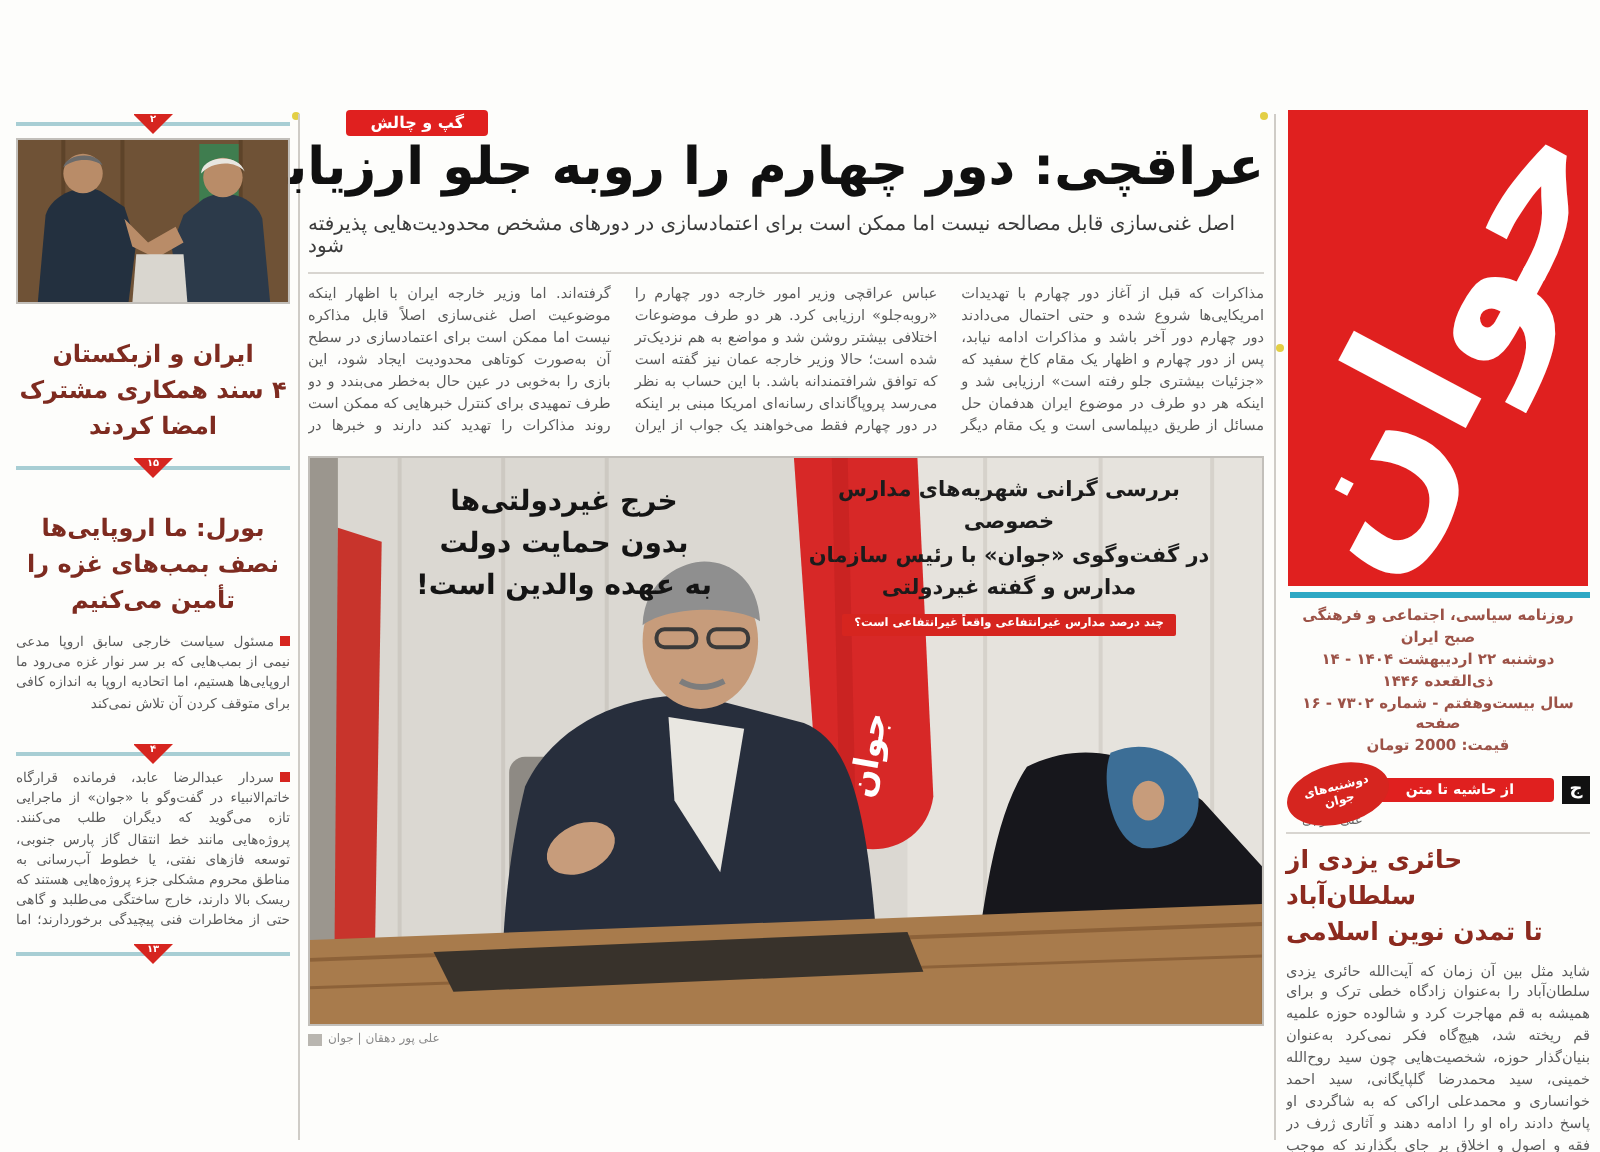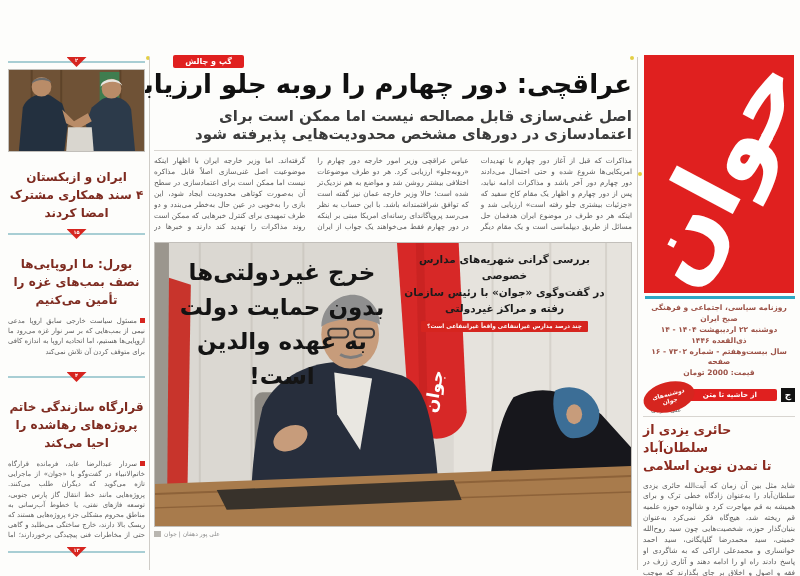--- a/index.html
+++ b/index.html
@@ -29,28 +29,28 @@
   .rc-rule { height:1px; background:#d8d5d0; margin:2px 0 4px; }
   .rc-headline { text-align:left; font-weight:bold; color:#8c2a1f; font-size:12.5px; line-height:1.45; margin:4px 0 5px; }
   .rc-body { font-size:7.3px; color:#5b5b5b; text-align:justify; line-height:1.5; overflow:hidden; }
 
   
   .center { position:absolute; right:168px; top:52px; width:478px; }
   .kicker { position:absolute; top:3px; right:388px; background:#e0201f; color:#fff; font-size:8px;
             font-weight:bold; padding:2px 12px; border-radius:2px; }
   .lead-headline { margin-top:17px; text-align:center; font-weight:bold; color:#101010; font-size:26px;
                    white-space:nowrap; letter-spacing:-0.5px; }
-  .lead-subhead { text-align:right; font-weight:bold; color:#3c3c3c; font-size:15px; margin-top:8px; }
+  .lead-subhead { text-align:left; font-weight:normal; color:#3c3c3c; font-size:10px; margin-top:8px; }
   .lead-hr { height:1px; background:#d8d5d0; margin:7px 0 5px; }
   .lead-cols { display:flex; gap:12px; height:76px; overflow:hidden; }
   .lead-col { flex:1; font-size:7.3px; color:#5b5b5b; text-align:justify; line-height:1.5; }
   .photo-frame { margin-top:10px; width:478px; height:285px; border:1px solid #c2bfba; position:relative; overflow:hidden; }
   .photo-frame svg { position:absolute; inset:0; }
   .cap-right { position:absolute; top:12px; left:12px; width:230px; text-align:center; font-weight:bold;
-               color:#141414; font-size:23px; line-height:1.5; }
+               color:#141414; font-size:14px; line-height:1.5; }
   .cap-left { position:absolute; top:8px; right:24px; width:205px; text-align:center; font-weight:bold;
               color:#1c1c1c; font-size:10.5px; line-height:1.55; }
   .cap-tag { display:inline-block; margin-top:4px; background:#d6251f; color:#fff; font-size:5.8px;
              font-weight:bold; padding:1px 6px; border-radius:1px; }
   .credit-row { display:flex; align-items:center; gap:3px; margin-top:3px; direction:ltr; justify-content:flex-start; }
   .credit-icon { width:7px; height:6px; background:#b9b6b0; display:inline-block; }
   .credit-text { font-size:6px; color:#8a8a8a; }
 
   
   .sidebar { position:absolute; right:655px; left:8px; top:57px; width:137px; }
@@ -157,21 +157,21 @@
         <path d="M62,248 L300,238 L308,258 L72,268 Z" fill="#38322b"></path>
       </svg>
       <div class="cap-right">
         <div>خرج غیردولتی‌ها</div>
         <div>بدون حمایت دولت</div>
         <div>به عهده والدین است!</div>
       </div>
       <div class="cap-left">
         <div>بررسی گرانی شهریه‌های مدارس خصوصی</div>
         <div>در گفت‌وگوی «جوان» با رئیس سازمان</div>
-        <div>رفته و مراکز غیردولتی</div>
+        <div>مدارس و گفته غیردولتی</div>
         <span class="cap-tag">چند درصد مدارس غیرانتفاعی واقعاً غیرانتفاعی است؟</span>
       </div>
     </div>
     <div class="credit-row">
       <span class="credit-icon"></span>
       <span class="credit-text">علی پور دهقان | جوان</span>
     </div>
   </div>
 
   <div class="sidebar">
@@ -212,25 +212,20 @@
       <div>بورل: ما اروپایی‌ها</div>
       <div>نصف بمب‌های غزه را</div>
       <div>تأمین می‌کنیم</div>
     </div>
     <div class="sb-body" style="height:48px;"><span class="bullet"></span><span>مسئول سیاست خارجی سابق اروپا مدعی نیمی از بمب‌هایی که بر سر نوار غزه می‌رود ما اروپایی‌ها هستیم، اما اتحادیه اروپا به اندازه کافی برای متوقف کردن آن تلاش نمی‌کند</span></div>
 
     <div class="sb-rule">
       <div class="line"></div>
       <div class="sb-marker">۴</div>
     </div>
-    <div class="sb-title">
-      <div>قرارگاه سازندگی خاتم</div>
-      <div>پروژه‌های رهاشده را</div>
-      <div>احیا می‌کند</div>
-    </div>
     <div class="sb-body" style="height:80px;"><span class="bullet"></span><span>سردار عبدالرضا عابد، فرمانده قرارگاه خاتم‌الانبیاء در گفت‌وگو با «جوان» از ماجرایی تازه می‌گوید که دیگران طلب می‌کنند. پروژه‌هایی مانند خط انتقال گاز پارس جنوبی، توسعه فازهای نفتی، یا خطوط آب‌رسانی به مناطق محروم مشکلی جزء پروژه‌هایی هستند که ریسک بالا دارند، خارج ساختگی می‌طلبد و گاهی حتی از مخاطرات فنی پیچیدگی برخوردارند؛ اما ادامه کار را رها نمی‌کنیم</span></div>
 
     <div class="sb-rule">
       <div class="line"></div>
       <div class="sb-marker">۱۳</div>
     </div>
 
   </div>
 
 </div>

